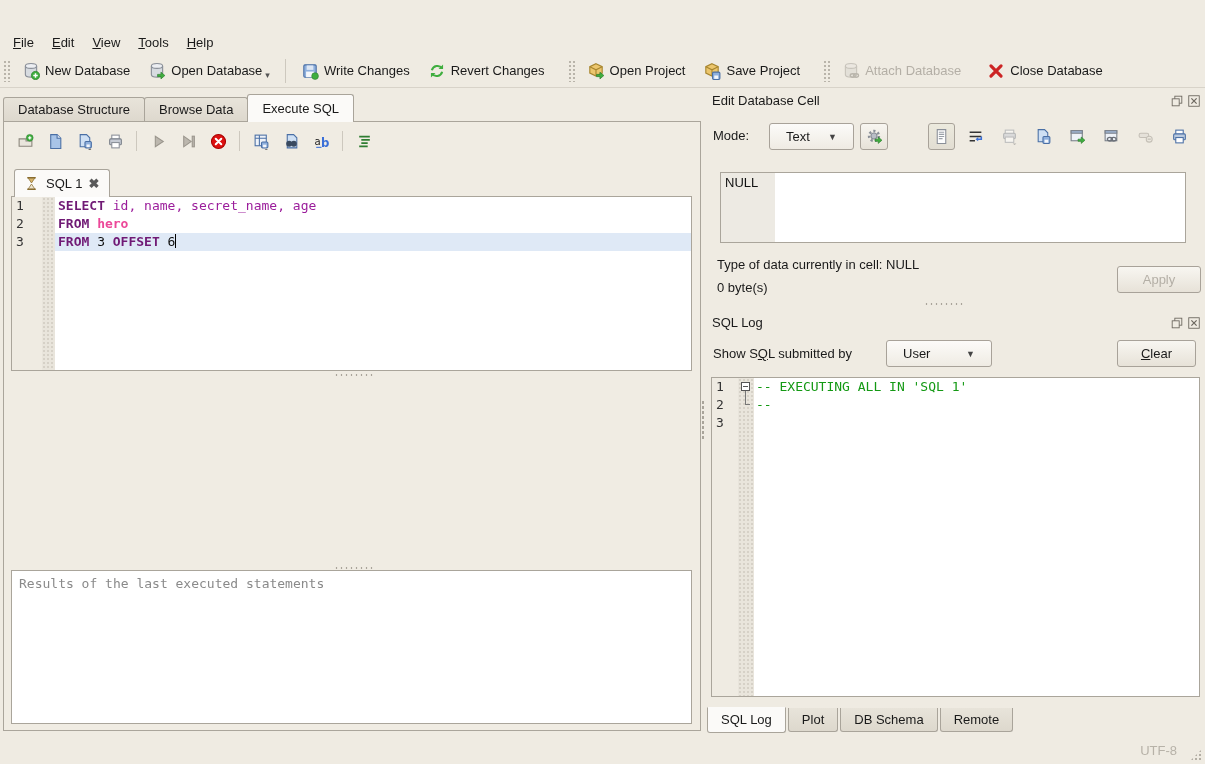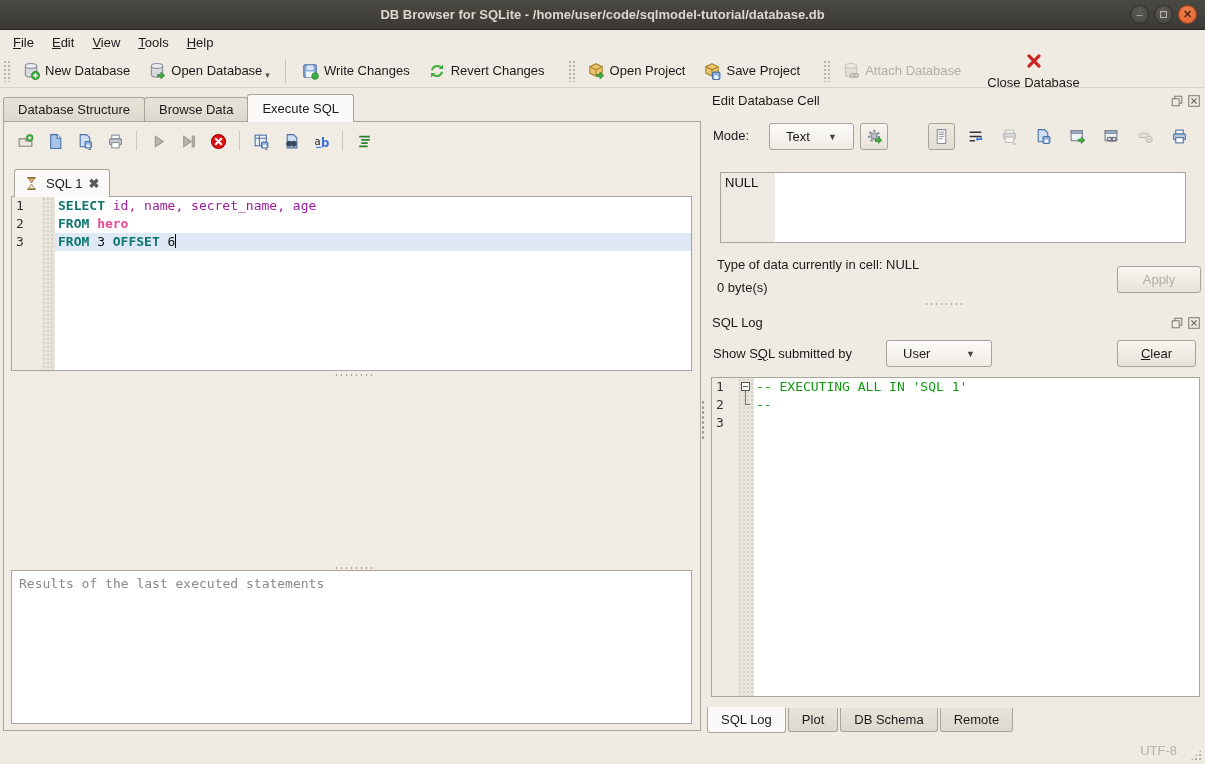--- a/index.html
+++ b/index.html
@@ -57,21 +57,21 @@
   .whitebox { position:absolute; background:#ffffff; border:1px solid #aaa59b; }
   #editor { left:7px; top:74px; width:681px; height:175px; font-family:"DejaVu Sans Mono", monospace; font-size:13px; }
   .ed-gutter-bg { position:absolute; left:0; top:0; bottom:0; width:30px; background:#efebe2; }
   .ed-strip-bg { position:absolute; left:30px; top:0; bottom:0; width:13px; background:#e9e5dc;
     background-image:radial-gradient(#d6d1c7 0.8px, transparent 1px); background-size:4px 4px; }
   .ed-line { position:relative; display:flex; height:18px; line-height:18px; white-space:pre; }
   .ed-num { width:30px; padding-left:4px; color:#333; flex:0 0 auto; }
   .ed-fold { width:13px; flex:0 0 auto; }
   .ed-code { flex:1; padding-left:3px; }
   .ed-line.current .ed-code { background:#dfe9f6; }
-  .kw { color:#0f766e; font-weight:bold; }
+  .kw { color:#701a75; font-weight:bold; }
   .ident { color:#9b1d9b; }
   .tbl { color:#ec4899; font-weight:bold; }
   .num { color:#101010; }
   .cursor { display:inline-block; width:1px; height:14px; background:#000; vertical-align:-2px; }
 
   .hsplit { position:absolute; left:330px; width:40px; height:5px;
     background-image:radial-gradient(#a9a49a 1px, transparent 1.2px); background-size:5px 4px; }
 
   #rtable { left:7px; top:253px; width:681px; height:188px; font-size:13px; }
   table.res { border-collapse:collapse; }
@@ -131,28 +131,20 @@
   #statusbar .enc { position:absolute; right:28px; top:6px; color:#b7b2a8; font-size:13px; }
   #statusbar .grip { position:absolute; right:3px; bottom:3px; width:12px; height:12px;
     background-image:radial-gradient(#b3aea4 1px, transparent 1.2px); background-size:4px 4px;
     clip-path:polygon(100% 0, 100% 100%, 0 100%); }
 </style>
 </head>
 <body>
 
 <div id="window">
 
-  <div id="titlebar">
-    <span class="title">DB Browser for SQLite - /home/user/code/sqlmodel-tutorial/database.db</span>
-    <div class="winbtns">
-      <div class="winbtn">–</div>
-      <div class="winbtn"><span class="sq"></span></div>
-      <div class="winbtn close">✕</div>
-    </div>
-  </div>
 
   <div id="menubar">
     <span class="menu-item"><u>F</u><span>ile</span></span>
     <span class="menu-item"><u>E</u><span>dit</span></span>
     <span class="menu-item"><u>V</u><span>iew</span></span>
     <span class="menu-item"><u>T</u><span>ools</span></span>
     <span class="menu-item"><u>H</u><span>elp</span></span>
   </div>
 
   <div id="toolbar">
@@ -229,21 +221,21 @@
       <span class="icon16">
           <svg viewBox="0 0 16 16" opacity="0.55">
             <path d="M3 3.5v7.5c0 1.5 2.2 2.4 5 2.4s5-.9 5-2.4V3.5" fill="#dbd8d1" stroke="#a8a49c"></path>
             <ellipse cx="8" cy="3.5" rx="5" ry="2.2" fill="#e8e5df" stroke="#a8a49c"></ellipse>
             <ellipse cx="9.5" cy="12" rx="2.2" ry="1.6" fill="none" stroke="#8d897f" stroke-width="1.2"></ellipse>
             <ellipse cx="12.5" cy="12" rx="2.2" ry="1.6" fill="none" stroke="#8d897f" stroke-width="1.2"></ellipse>
           </svg>
         </span>
       <span class="lbl">Attach Database</span>
     </div>
-    <div class="tb-btn" style="margin-left:8px;flex-direction:column;">
+    <div class="tb-btn" style="margin-left:8px;">
       <span class="icon16">
           <svg viewBox="0 0 16 16">
             <path d="M3.5 3.5l9 9M12.5 3.5l-9 9" stroke="#cc2424" stroke-width="2.8" stroke-linecap="round"></path>
           </svg>
         </span>
       <span class="lbl">Close Database</span>
     </div>
   </div>
 
   <div id="left-tabs">

